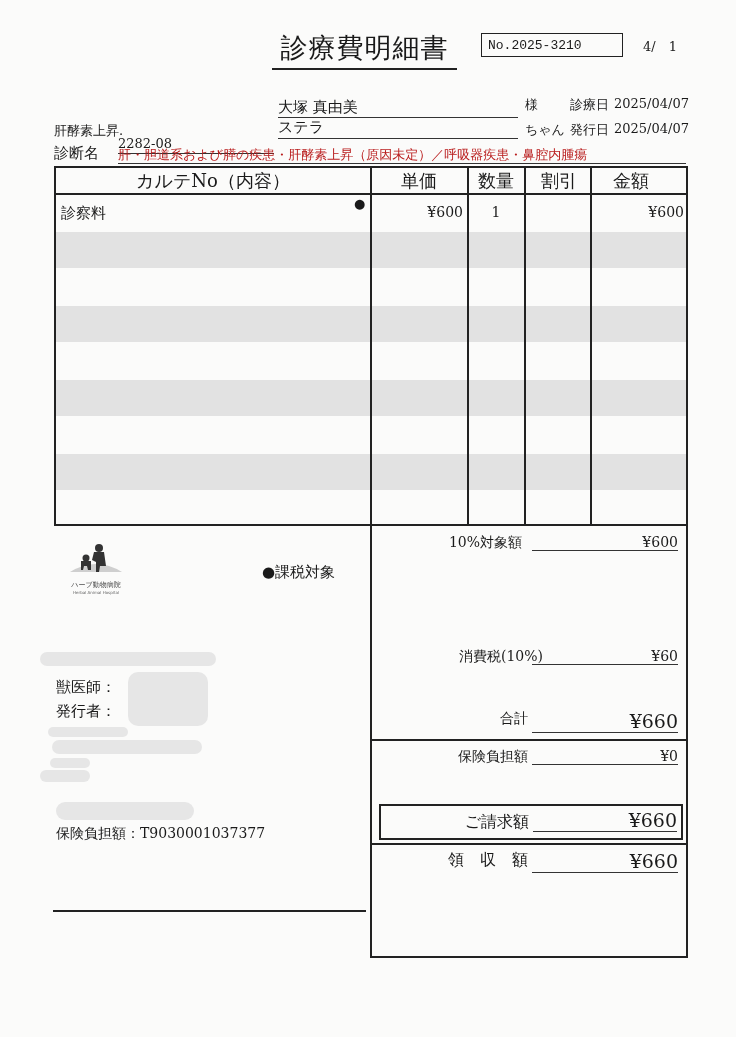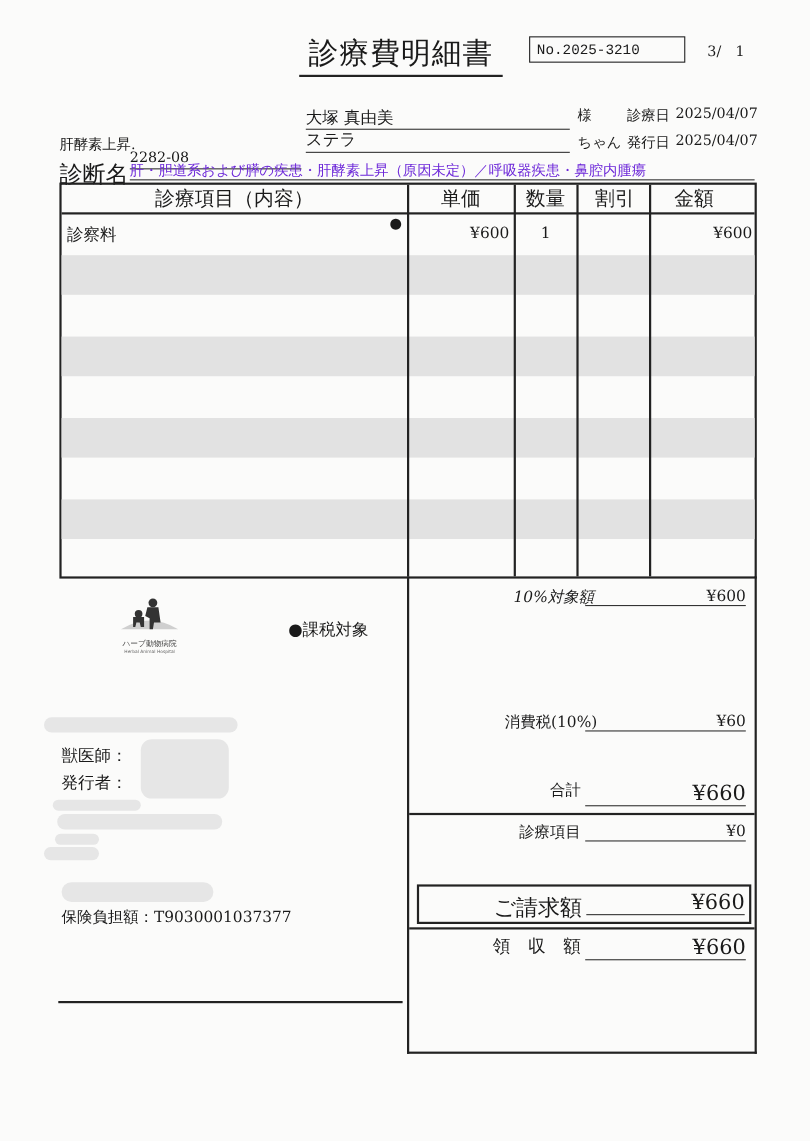--- a/index.html
+++ b/index.html
@@ -15,21 +15,21 @@
     border-bottom:2px solid #222; padding-bottom:2px; text-align:center;
   }
   .docno {
     left:481px; top:33px; width:142px; height:24px; border:1.5px solid #222;
     font-family:"Liberation Mono", "DejaVu Sans Mono", monospace; font-size:13px;
     line-height:24px; padding-left:6px; box-sizing:border-box;
   }
   .page { left:643px; top:38px; font-size:13px; }
   .small { font-size:13px; }
   .uline { border-bottom:1px solid #333; }
-  .diag { font-size:13px; color:#6d28d9; }
+  .diag { font-size:13px; color:#b91c1c; }
 
   
   .tbl {
     left:54px; top:166px; width:634px; height:360px;
     border:2px solid #222; box-sizing:border-box;
   }
   .stripe { position:absolute; left:0; right:0; height:36px; background:#e2e2e2; }
   .vline { position:absolute; top:0; bottom:0; width:1.5px; background:#222; }
   .hline { position:absolute; left:0; right:0; height:1.5px; background:#222; }
   .th { position:absolute; top:0; height:26px; line-height:26px; text-align:center; font-size:18px; }
@@ -42,70 +42,70 @@
   .tval { position:absolute; text-align:right; border-bottom:1px solid #333; }
   .big { font-size:19px; }
 
   .redact { position:absolute; background:#e6e6e6; border-radius:10px; }
 </style>
 </head>
 <body>
 
 <div class="abs title">診療費明細書</div>
 <div class="abs docno">No.2025-3210</div>
-<div class="abs page">3/　1</div>
+<div class="abs page">4/　1</div>
 
 <div class="abs uline" style="left:278px; top:97px; width:240px; height:20px;">
   <span style="font-size:15px;">大塚 真由美</span>
 </div>
 <div class="abs small" style="left:525px; top:96px;">様</div>
 <div class="abs small" style="left:570px; top:96px;">診療日</div>
 <div class="abs small" style="left:614px; top:96px;">2025/04/07</div>
 
 <div class="abs small" style="left:54px; top:122px;">肝酵素上昇.</div>
 <div class="abs small uline" style="left:118px; top:136px; width:156px; height:17px;">2282-08</div>
 <div class="abs uline" style="left:278px; top:117px; width:240px; height:21px;">
   <span style="font-size:15px;">ステラ</span>
 </div>
 <div class="abs small" style="left:525px; top:121px;">ちゃん</div>
 <div class="abs small" style="left:570px; top:121px;">発行日</div>
 <div class="abs small" style="left:614px; top:121px;">2025/04/07</div>
 
-<div class="abs" style="left:54px; top:144px; font-size:21px;">診断名</div>
+<div class="abs" style="left:54px; top:144px; font-size:15px;">診断名</div>
 <div class="abs diag uline" style="left:118px; top:146px; width:568px; height:17px; white-space:nowrap; overflow:hidden;">肝・胆道系および膵の疾患・肝酵素上昇（原因未定）／呼吸器疾患・鼻腔内腫瘍</div>
 
 <div class="abs tbl">
   <div class="stripe" style="top:64px;"></div>
   <div class="stripe" style="top:138px;"></div>
   <div class="stripe" style="top:212px;"></div>
   <div class="stripe" style="top:286px;"></div>
 
   <div class="hline" style="top:25px;"></div>
   <div class="vline" style="left:314px;"></div>
   <div class="vline" style="left:411px;"></div>
   <div class="vline" style="left:468px;"></div>
   <div class="vline" style="left:534px;"></div>
 
-  <div class="th" style="left:0; width:314px;">診療項目（内容）</div>
+  <div class="th" style="left:0; width:314px;">カルテNo（内容）</div>
   <div class="th" style="left:315px; width:96px;">単価</div>
   <div class="th" style="left:412px; width:56px;">数量</div>
   <div class="th" style="left:469px; width:68px;">割引</div>
   <div class="th" style="left:535px; width:80px;">金額</div>
 
   <div>
     <div class="td" style="left:5px; font-size:15px;">診察料</div>
     <div class="td" style="left:298px; top:28px; font-size:13px;">●</div>
     <div class="td" style="left:315px; width:92px; text-align:right;">¥600</div>
     <div class="td" style="left:412px; width:56px; text-align:center;">1</div>
     <div class="td" style="left:469px; width:65px; text-align:center;"></div>
     <div class="td" style="left:535px; width:93px; text-align:right;">¥600</div>
   </div>
 </div>
 
-<div class="abs" style="left:66px; top:542px; width:60px; height:50px;margin-left:40px;">
+<div class="abs" style="left:66px; top:542px; width:60px; height:50px;">
   <svg width="60" height="34" viewBox="0 0 60 34">
     <path d="M4 30 Q30 14 56 30 Z" fill="#cfcfcf"></path>
     <circle cx="33" cy="6" r="4" fill="#333"></circle>
     <path d="M28 10 L38 10 L40 24 L34 24 L33 30 L30 30 L30 20 L26 18 Z" fill="#333"></path>
     <circle cx="20" cy="16" r="3.5" fill="#333"></circle>
     <path d="M15 19 L25 19 L25 28 L22 28 L21 24 L18 24 L17 28 L15 28 Z" fill="#333"></path>
   </svg>
   <div style="font-size:7px; text-align:center; color:#444; font-family:'DejaVu Sans',sans-serif;">ハーブ動物病院</div>
   <div style="font-size:4px; text-align:center; color:#666; font-family:'DejaVu Sans',sans-serif;">Herbal Animal Hospital</div>
 </div>
@@ -122,38 +122,38 @@
 <div class="redact" style="left:40px; top:770px; width:50px; height:12px;"></div>
 <div class="redact" style="left:56px; top:802px; width:138px; height:18px;"></div>
 
 <div class="abs" style="left:56px; top:678px; font-size:15px;">獣医師：</div>
 <div class="abs" style="left:56px; top:702px; font-size:15px;">発行者：</div>
 <div class="abs" style="left:56px; top:825px; font-size:14px;">保険負担額：T9030001037377</div>
 <div class="abs" style="left:53px; top:910px; width:313px; height:2px; background:#222;"></div>
 
 <div class="abs" style="left:370px; top:524px; width:318px; height:434px; border-left:2px solid #222; border-right:2px solid #222; border-bottom:2px solid #222; box-sizing:border-box;">
   <div class="trow" style="left:0; top:10px; width:100%;">
-    <div class="tlabel" style="left:52px; width:116px;font-style:italic;">10%対象額</div>
+    <div class="tlabel" style="left:34px; width:116px;">10%対象額</div>
     <div class="tval" style="left:160px; width:146px;">¥600</div>
   </div>
   <div class="trow" style="left:0; top:124px; width:100%;">
     <div class="tlabel" style="left:35px; width:136px;">消費税(10%)</div>
     <div class="tval" style="left:160px; width:146px;">¥60</div>
   </div>
   <div class="trow" style="left:0; top:186px; width:100%;">
     <div class="tlabel" style="left:40px; width:116px;">合計</div>
     <div class="tval big" style="left:160px; width:146px;">¥660</div>
   </div>
   <div class="abs" style="left:0; top:215px; width:100%; height:2px; background:#222;"></div>
   <div class="trow" style="left:0; top:224px; width:100%;">
-    <div class="tlabel" style="left:40px; width:116px;">診療項目</div>
+    <div class="tlabel" style="left:40px; width:116px;">保険負担額</div>
     <div class="tval" style="left:160px; width:146px;">¥0</div>
   </div>
   <div class="abs totbox" style="left:7px; top:280px; width:304px; height:36px;">
-    <div class="tlabel" style="left:30px; top:6px; width:118px; font-size:20px;">ご請求額</div>
+    <div class="tlabel" style="left:30px; top:6px; width:118px; font-size:16px;">ご請求額</div>
     <div class="tval big" style="left:152px; top:3px; width:144px;">¥660</div>
   </div>
   <div class="abs" style="left:0; top:319px; width:100%; height:2px; background:#222;"></div>
   <div class="trow" style="left:0; top:326px; width:100%;">
     <div class="tlabel" style="left:20px; width:136px; font-size:16px;">領　収　額</div>
     <div class="tval big" style="left:160px; width:146px;">¥660</div>
   </div>
 </div>
 
 </body></html>

